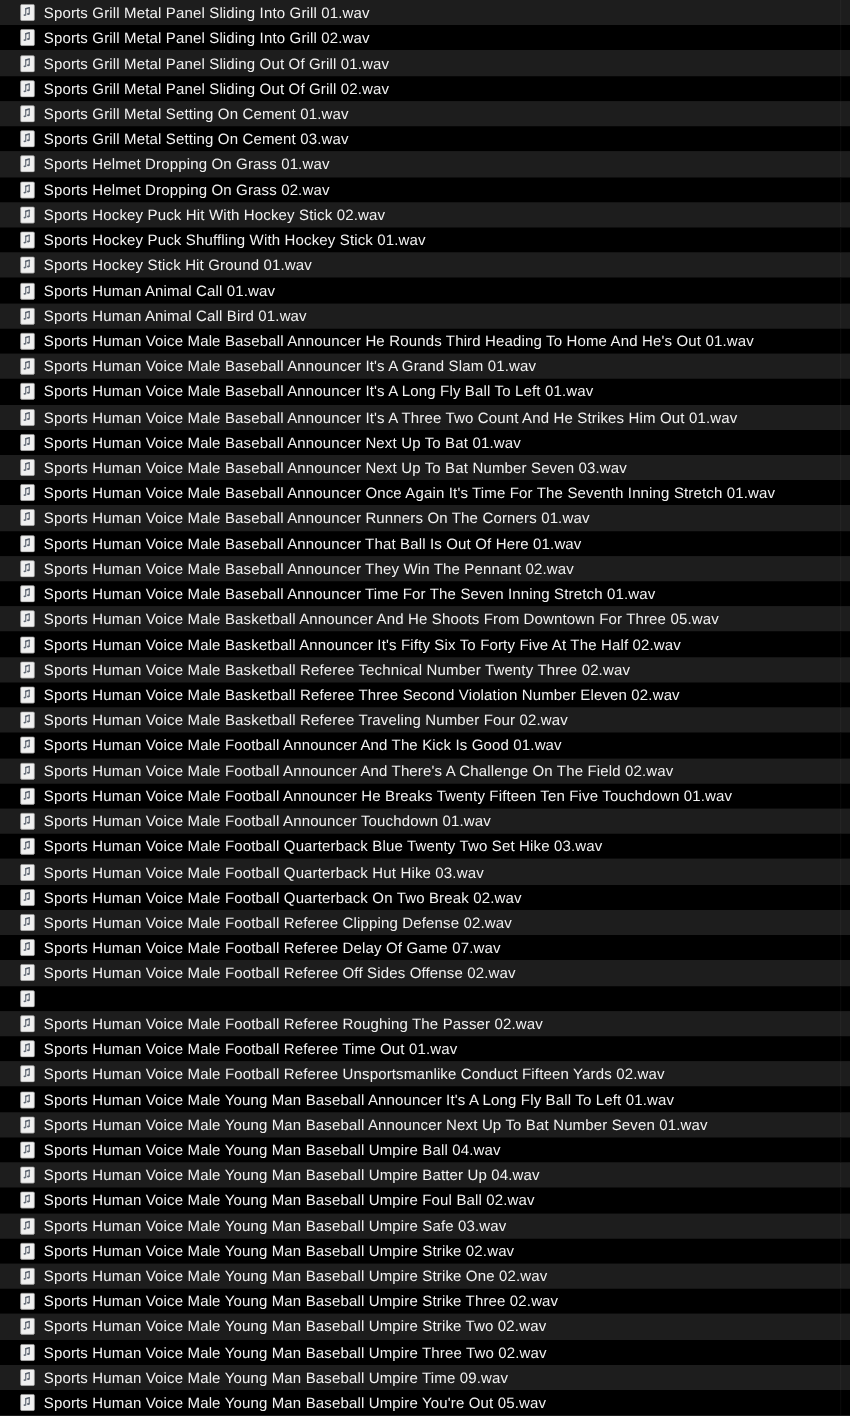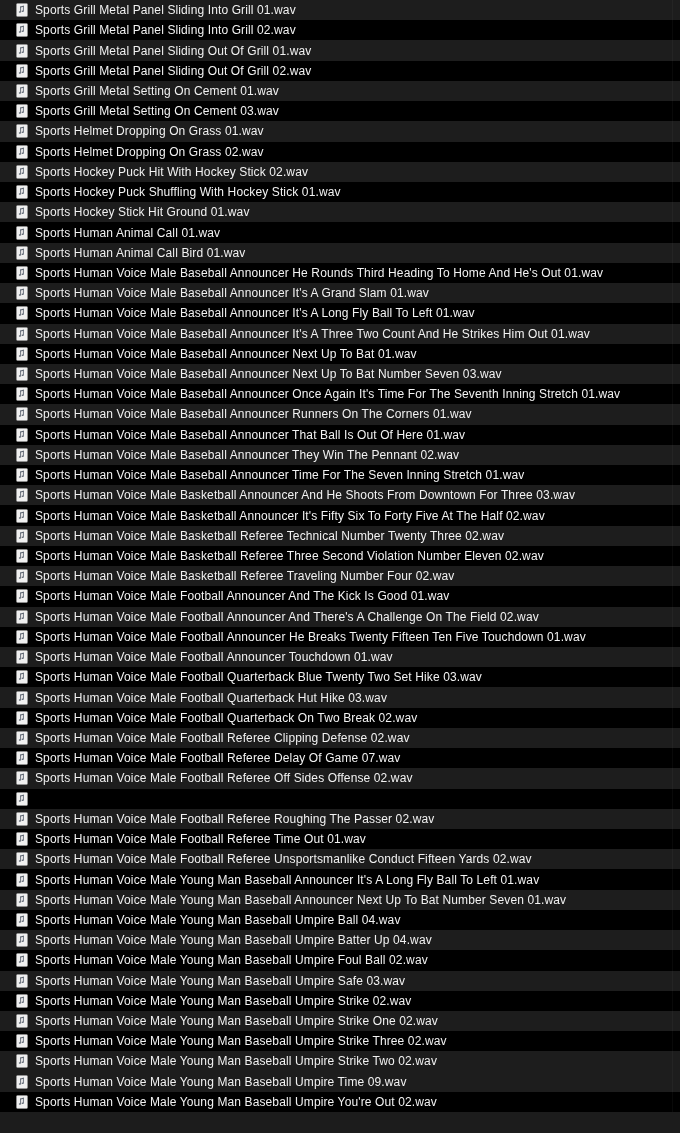--- a/index.html
+++ b/index.html
@@ -395,21 +395,21 @@
       <span class="file-icon">
         <svg viewBox="0 0 12 14" xmlns="http://www.w3.org/2000/svg" aria-hidden="true">
           <rect x="0.5" y="0.5" width="11" height="13" rx="1" ry="1" fill="#f0f0f0" stroke="#9a9a9a" stroke-width="0.6"></rect>
           <path d="M7.4 3.2 L7.4 8.1" stroke="#5c6470" stroke-width="0.9" fill="none" stroke-linecap="round"></path>
           <path d="M4.6 4.0 L4.6 9.0" stroke="#5c6470" stroke-width="0.9" fill="none" stroke-linecap="round"></path>
           <path d="M4.6 4.0 L7.4 3.2" stroke="#5c6470" stroke-width="1.1" fill="none" stroke-linecap="round"></path>
           <ellipse cx="3.75" cy="9.05" rx="0.95" ry="0.75" fill="#5c6470"></ellipse>
           <ellipse cx="6.55" cy="8.15" rx="0.95" ry="0.75" fill="#5c6470"></ellipse>
         </svg>
       </span>
-      <span class="file-name">Sports Human Voice Male Basketball Announcer And He Shoots From Downtown For Three 03.wav</span>
+      <span class="file-name">Sports Human Voice Male Basketball Announcer And He Shoots From Downtown For Three 05.wav</span>
     </div>
     <div class="file-row alt">
       <span class="file-icon">
         <svg viewBox="0 0 12 14" xmlns="http://www.w3.org/2000/svg" aria-hidden="true">
           <rect x="0.5" y="0.5" width="11" height="13" rx="1" ry="1" fill="#f0f0f0" stroke="#9a9a9a" stroke-width="0.6"></rect>
           <path d="M7.4 3.2 L7.4 8.1" stroke="#5c6470" stroke-width="0.9" fill="none" stroke-linecap="round"></path>
           <path d="M4.6 4.0 L4.6 9.0" stroke="#5c6470" stroke-width="0.9" fill="none" stroke-linecap="round"></path>
           <path d="M4.6 4.0 L7.4 3.2" stroke="#5c6470" stroke-width="1.1" fill="none" stroke-linecap="round"></path>
           <ellipse cx="3.75" cy="9.05" rx="0.95" ry="0.75" fill="#5c6470"></ellipse>
           <ellipse cx="6.55" cy="8.15" rx="0.95" ry="0.75" fill="#5c6470"></ellipse>
@@ -760,20 +760,33 @@
           <rect x="0.5" y="0.5" width="11" height="13" rx="1" ry="1" fill="#f0f0f0" stroke="#9a9a9a" stroke-width="0.6"></rect>
           <path d="M7.4 3.2 L7.4 8.1" stroke="#5c6470" stroke-width="0.9" fill="none" stroke-linecap="round"></path>
           <path d="M4.6 4.0 L4.6 9.0" stroke="#5c6470" stroke-width="0.9" fill="none" stroke-linecap="round"></path>
           <path d="M4.6 4.0 L7.4 3.2" stroke="#5c6470" stroke-width="1.1" fill="none" stroke-linecap="round"></path>
           <ellipse cx="3.75" cy="9.05" rx="0.95" ry="0.75" fill="#5c6470"></ellipse>
           <ellipse cx="6.55" cy="8.15" rx="0.95" ry="0.75" fill="#5c6470"></ellipse>
         </svg>
       </span>
       <span class="file-name">Sports Human Voice Male Young Man Baseball Umpire Strike Two 02.wav</span>
     </div>
+    <div class="file-row alt">
+      <span class="file-icon">
+        <svg viewBox="0 0 12 14" xmlns="http://www.w3.org/2000/svg" aria-hidden="true">
+          <rect x="0.5" y="0.5" width="11" height="13" rx="1" ry="1" fill="#f0f0f0" stroke="#9a9a9a" stroke-width="0.6"></rect>
+          <path d="M7.4 3.2 L7.4 8.1" stroke="#5c6470" stroke-width="0.9" fill="none" stroke-linecap="round"></path>
+          <path d="M4.6 4.0 L4.6 9.0" stroke="#5c6470" stroke-width="0.9" fill="none" stroke-linecap="round"></path>
+          <path d="M4.6 4.0 L7.4 3.2" stroke="#5c6470" stroke-width="1.1" fill="none" stroke-linecap="round"></path>
+          <ellipse cx="3.75" cy="9.05" rx="0.95" ry="0.75" fill="#5c6470"></ellipse>
+          <ellipse cx="6.55" cy="8.15" rx="0.95" ry="0.75" fill="#5c6470"></ellipse>
+        </svg>
+      </span>
+      <span class="file-name">Sports Human Voice Male Young Man Baseball Umpire Three Two 02.wav</span>
+    </div>
     <div class="file-row">
       <span class="file-icon">
         <svg viewBox="0 0 12 14" xmlns="http://www.w3.org/2000/svg" aria-hidden="true">
           <rect x="0.5" y="0.5" width="11" height="13" rx="1" ry="1" fill="#f0f0f0" stroke="#9a9a9a" stroke-width="0.6"></rect>
           <path d="M7.4 3.2 L7.4 8.1" stroke="#5c6470" stroke-width="0.9" fill="none" stroke-linecap="round"></path>
           <path d="M4.6 4.0 L4.6 9.0" stroke="#5c6470" stroke-width="0.9" fill="none" stroke-linecap="round"></path>
           <path d="M4.6 4.0 L7.4 3.2" stroke="#5c6470" stroke-width="1.1" fill="none" stroke-linecap="round"></path>
           <ellipse cx="3.75" cy="9.05" rx="0.95" ry="0.75" fill="#5c6470"></ellipse>
           <ellipse cx="6.55" cy="8.15" rx="0.95" ry="0.75" fill="#5c6470"></ellipse>
         </svg>
@@ -784,15 +797,15 @@
       <span class="file-icon">
         <svg viewBox="0 0 12 14" xmlns="http://www.w3.org/2000/svg" aria-hidden="true">
           <rect x="0.5" y="0.5" width="11" height="13" rx="1" ry="1" fill="#f0f0f0" stroke="#9a9a9a" stroke-width="0.6"></rect>
           <path d="M7.4 3.2 L7.4 8.1" stroke="#5c6470" stroke-width="0.9" fill="none" stroke-linecap="round"></path>
           <path d="M4.6 4.0 L4.6 9.0" stroke="#5c6470" stroke-width="0.9" fill="none" stroke-linecap="round"></path>
           <path d="M4.6 4.0 L7.4 3.2" stroke="#5c6470" stroke-width="1.1" fill="none" stroke-linecap="round"></path>
           <ellipse cx="3.75" cy="9.05" rx="0.95" ry="0.75" fill="#5c6470"></ellipse>
           <ellipse cx="6.55" cy="8.15" rx="0.95" ry="0.75" fill="#5c6470"></ellipse>
         </svg>
       </span>
-      <span class="file-name">Sports Human Voice Male Young Man Baseball Umpire You're Out 02.wav</span>
+      <span class="file-name">Sports Human Voice Male Young Man Baseball Umpire You're Out 05.wav</span>
     </div>
   </div>
 
 </body></html>

